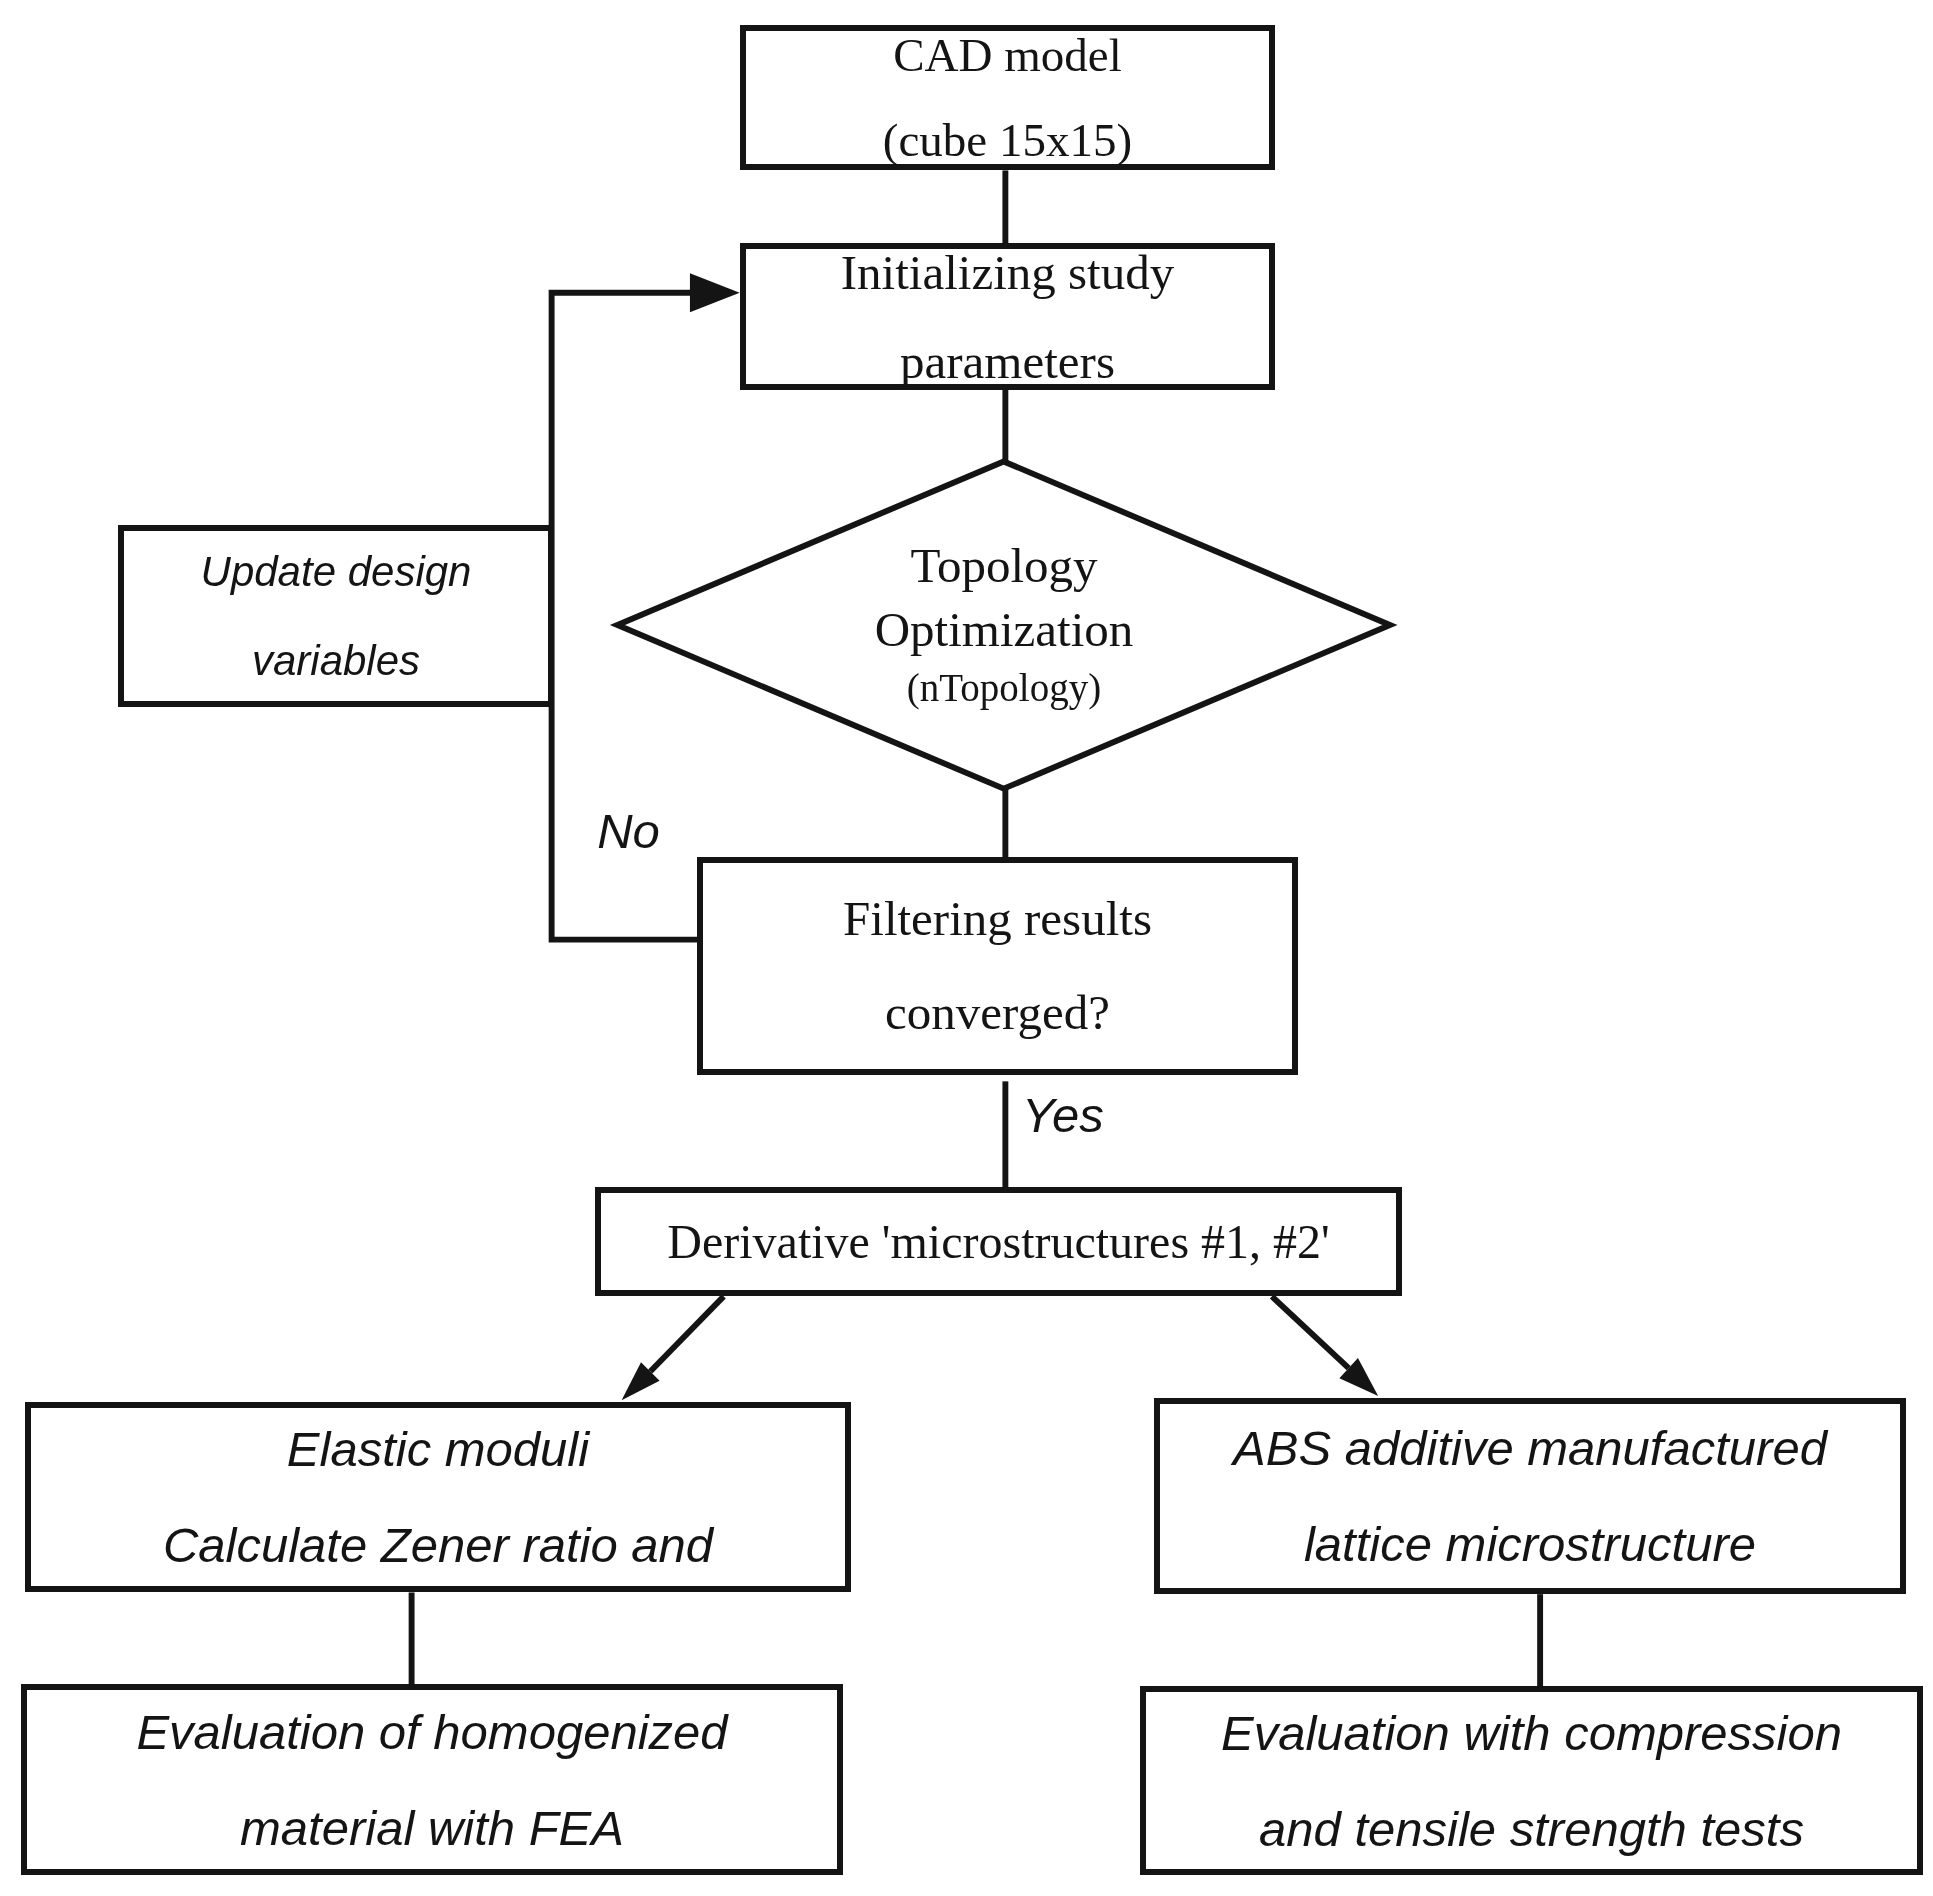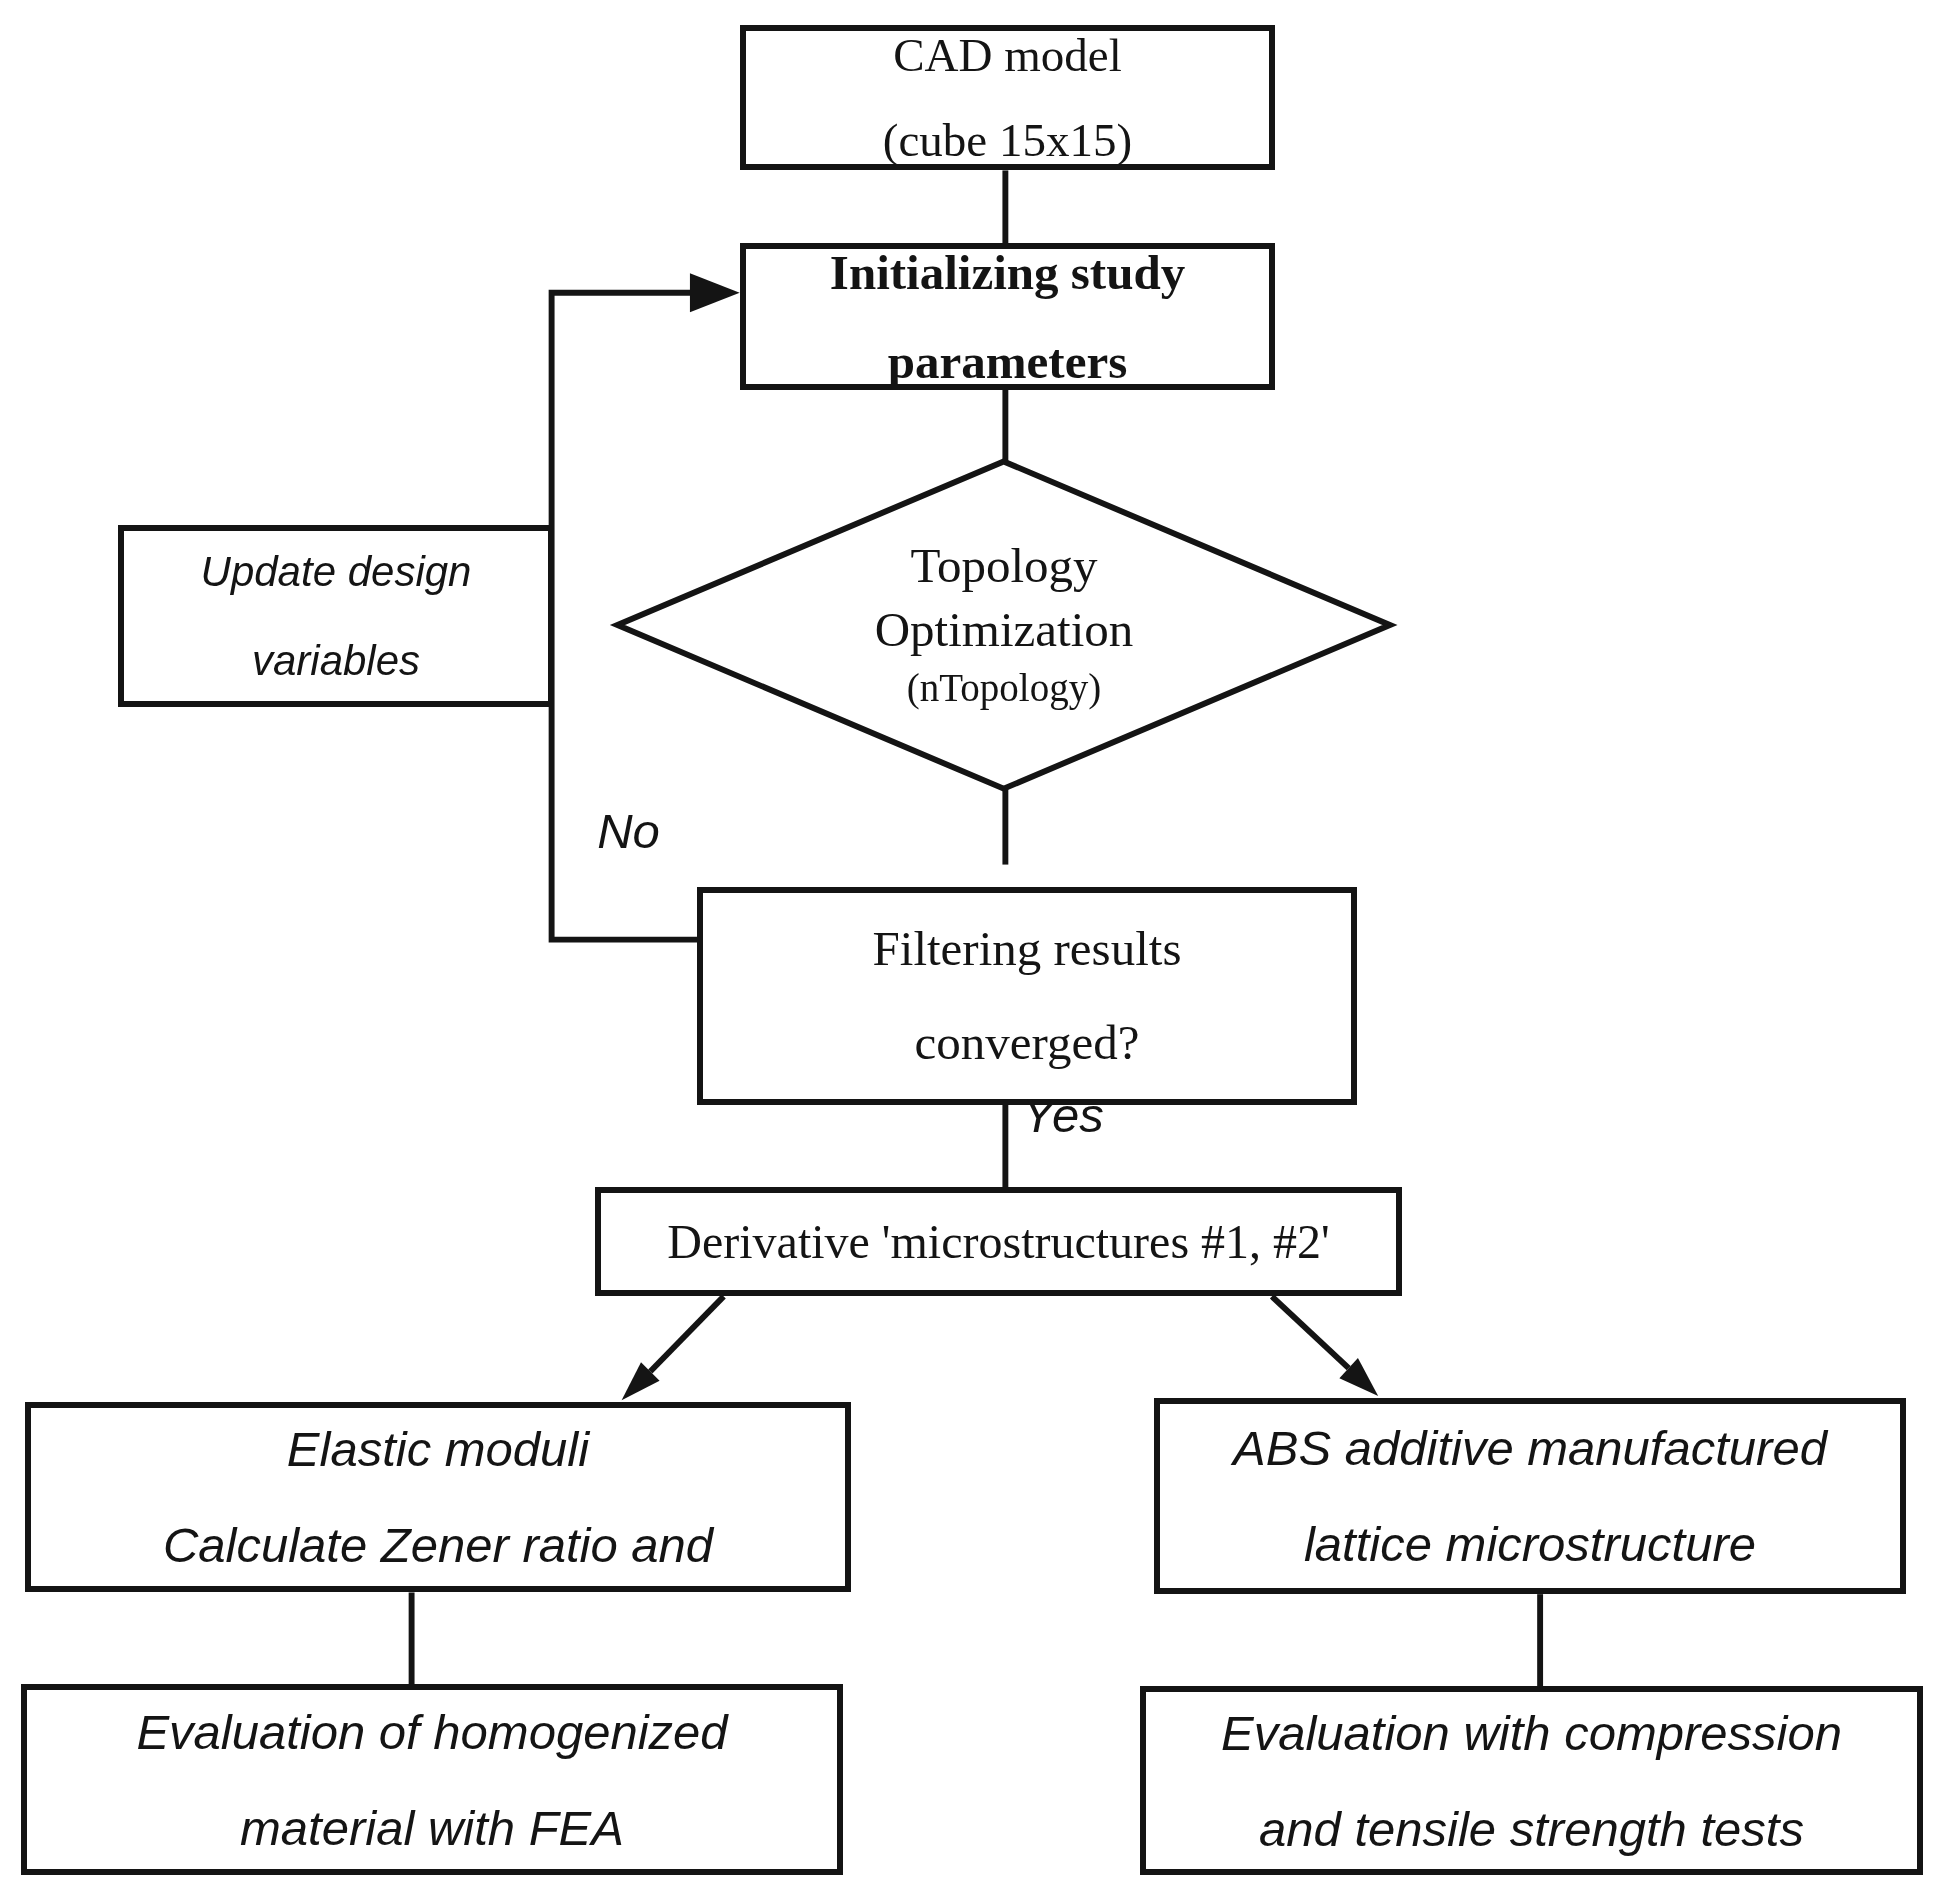--- a/index.html
+++ b/index.html
@@ -28,23 +28,23 @@
     flex-direction:column;
     align-items:center;
     justify-content:center;
     text-align:center;
     color:var(--line);
     gap:18px;
   }
   .serif{font-family:"Liberation Serif", serif;}
   .sans{font-family:"Liberation Sans", sans-serif;font-style:italic;}
   .cad{left:740px;top:25px;width:535px;height:145px;font-size:47px;line-height:67px;}
-  .init{left:740px;top:243px;width:535px;height:147px;font-size:49px;line-height:71px;font-weight:bold;}
+  .init{left:740px;top:243px;width:535px;height:147px;font-size:49px;line-height:71px;}
   .update{left:118px;top:525px;width:436px;height:182px;font-size:42px;line-height:71px;}
-  .filter{left:697px;top:887px;width:660px;height:218px;font-size:49px;line-height:76px;}
+  .filter{left:697px;top:857px;width:601px;height:218px;font-size:49px;line-height:76px;}
   .deriv{left:595px;top:1187px;width:807px;height:109px;font-size:48px;line-height:51px;}
   .calc{left:25px;top:1402px;width:826px;height:190px;font-size:49px;line-height:78px;}
   .evalL{left:21px;top:1684px;width:822px;height:191px;font-size:49px;line-height:78px;}
   .abs{left:1154px;top:1398px;width:752px;height:196px;font-size:49px;line-height:78px;}
   .evalR{left:1140px;top:1686px;width:783px;height:189px;font-size:49px;line-height:78px;}
   .diamond-text{
     position:absolute;
     left:751px;top:510px;width:506px;height:228px;
     display:flex;flex-direction:column;align-items:center;justify-content:center;
     text-align:left;color:var(--line);

